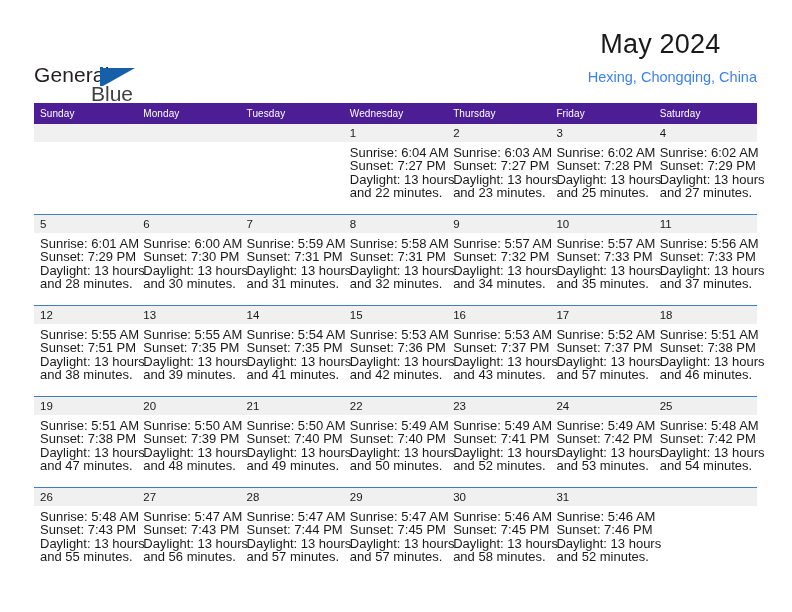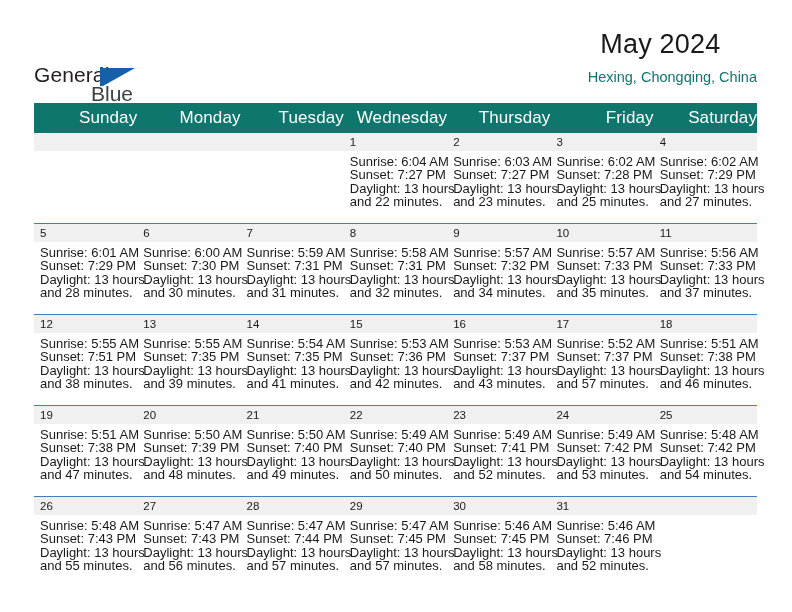--- a/index.html
+++ b/index.html
@@ -81,41 +81,41 @@
   .cal-title {
     font-size: 27px;
     color: #1a1a1a;
     line-height: 32px;
     letter-spacing: 0.2px;
     white-space: nowrap;
   }
   .cal-subtitle {
     margin-top: 8px;
     font-size: 14.5px;
-    color: #0f766e;
+    color: #3b82f6;
     line-height: 18px;
     white-space: nowrap;
     padding-left: 24px;
   }
 
   
   .calendar {
     position: absolute;
     left: 34px;
     top: 103px;
     width: 723px;
     border-collapse: collapse;
     table-layout: fixed;
   }
   .calendar th {
-    background: #0f766e;
+    background: #4c1d95;
     color: #ffffff;
-    font-size: 17px;
+    font-size: 10px;
     font-weight: normal;
-    text-align: right;
+    text-align: left;
     padding: 5px 0 5px 6px;
     height: 11px;
     letter-spacing: 0.1px;
   }
   .calendar td {
     vertical-align: top;
     padding: 0;
     height: 90px;
     border-top: 1px solid #3f7fbe;
     background: #ffffff;

